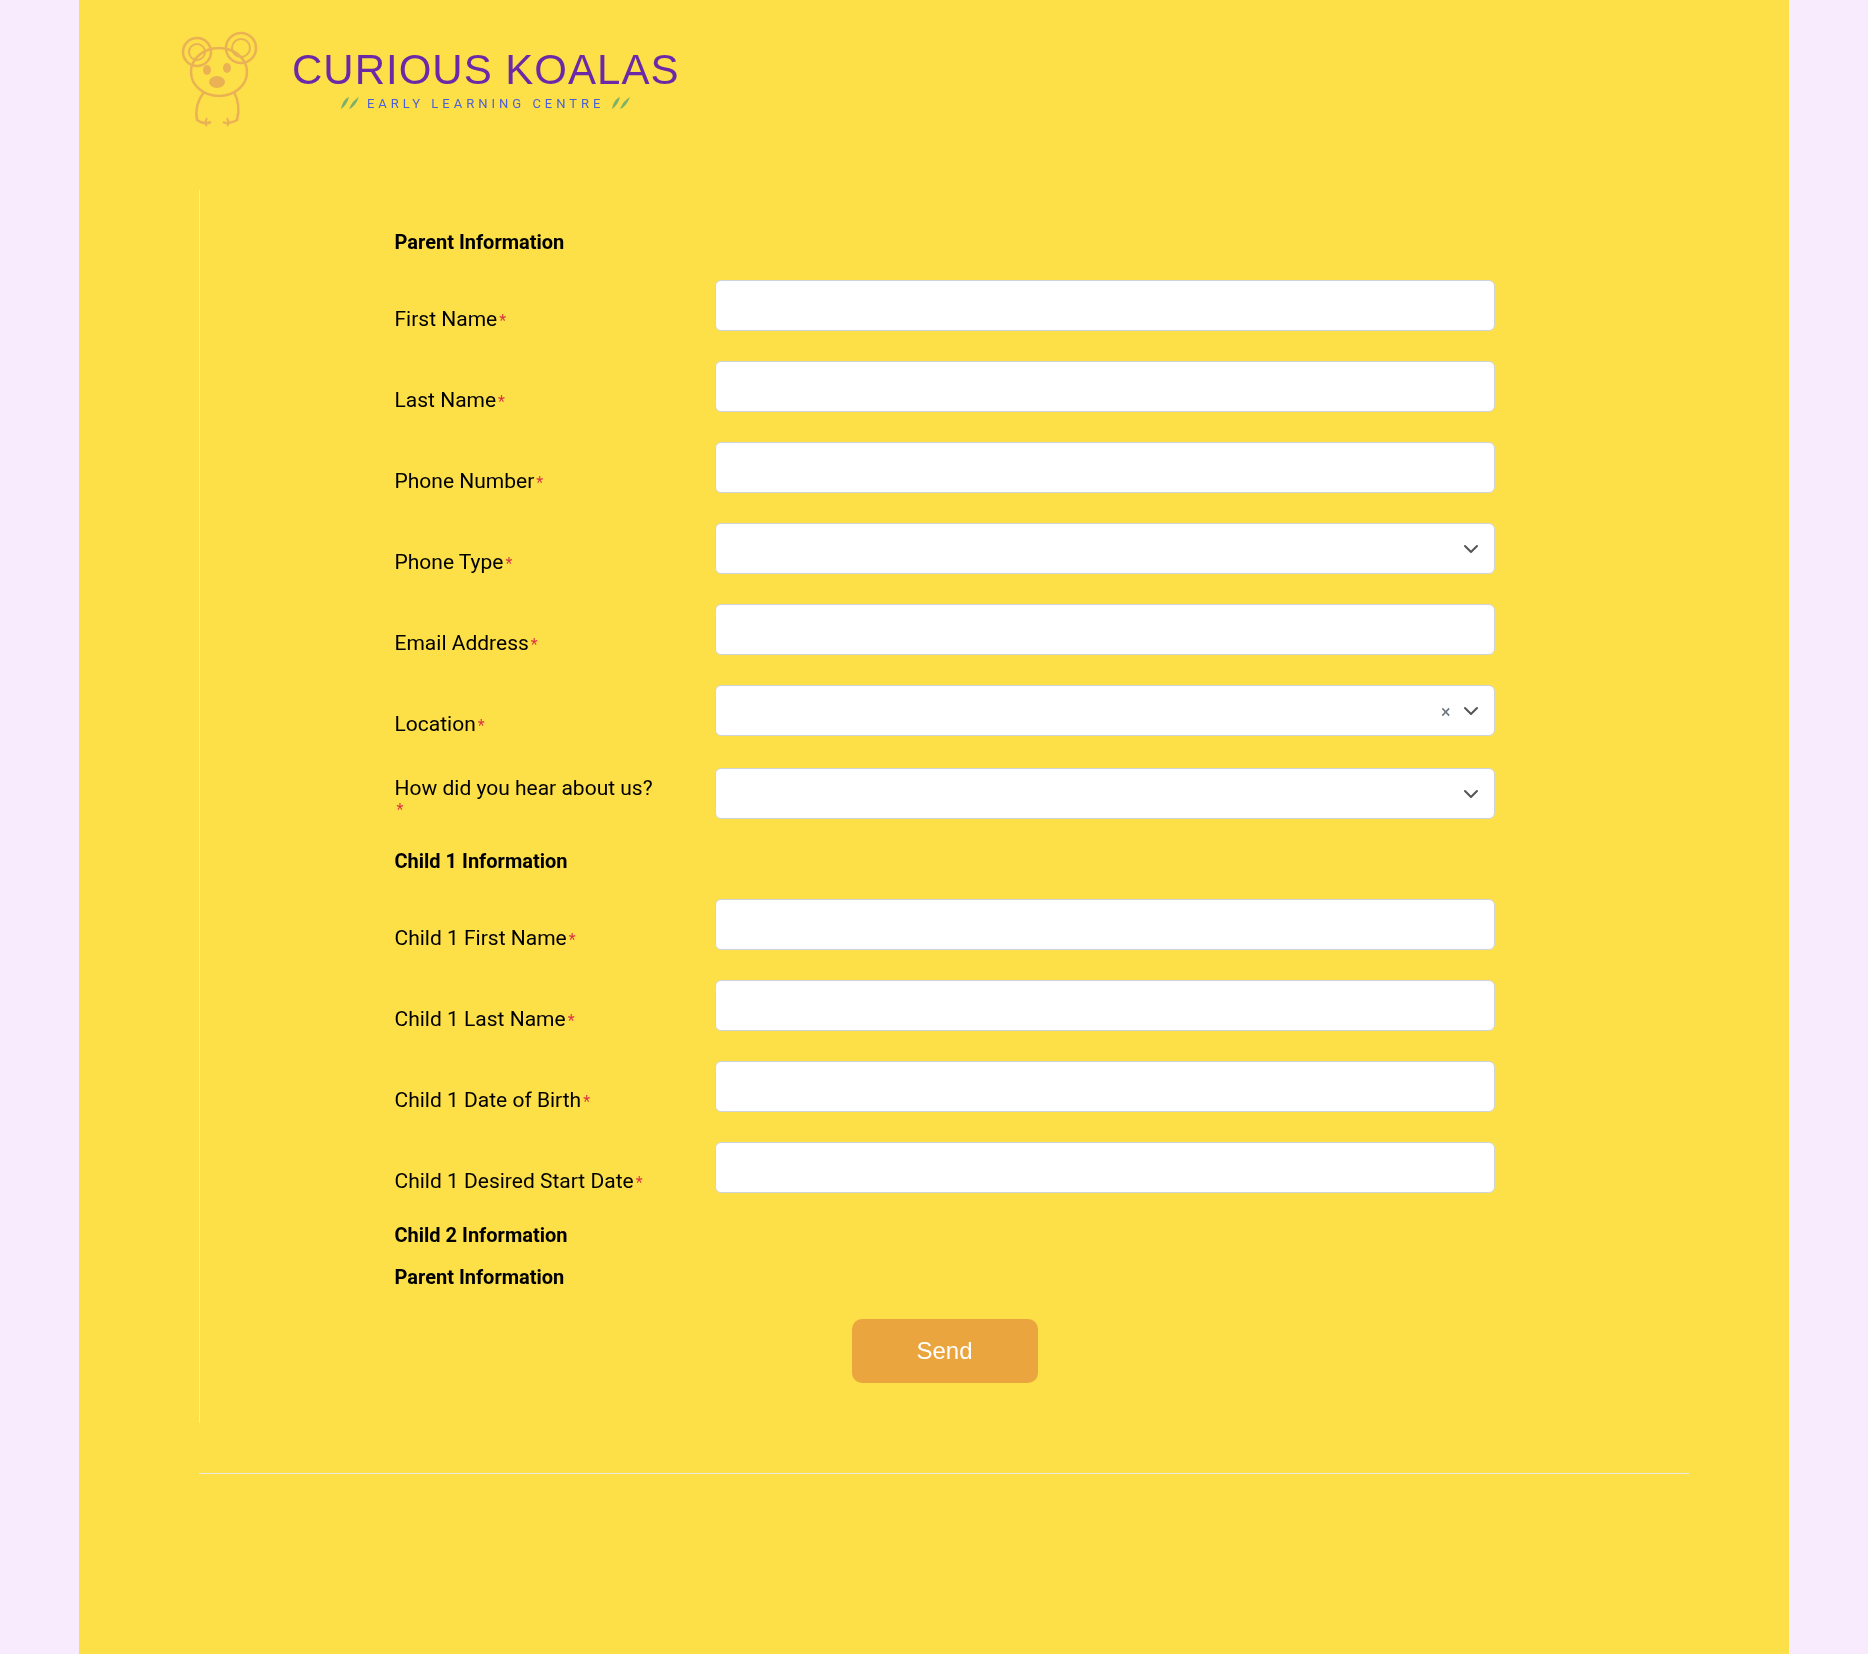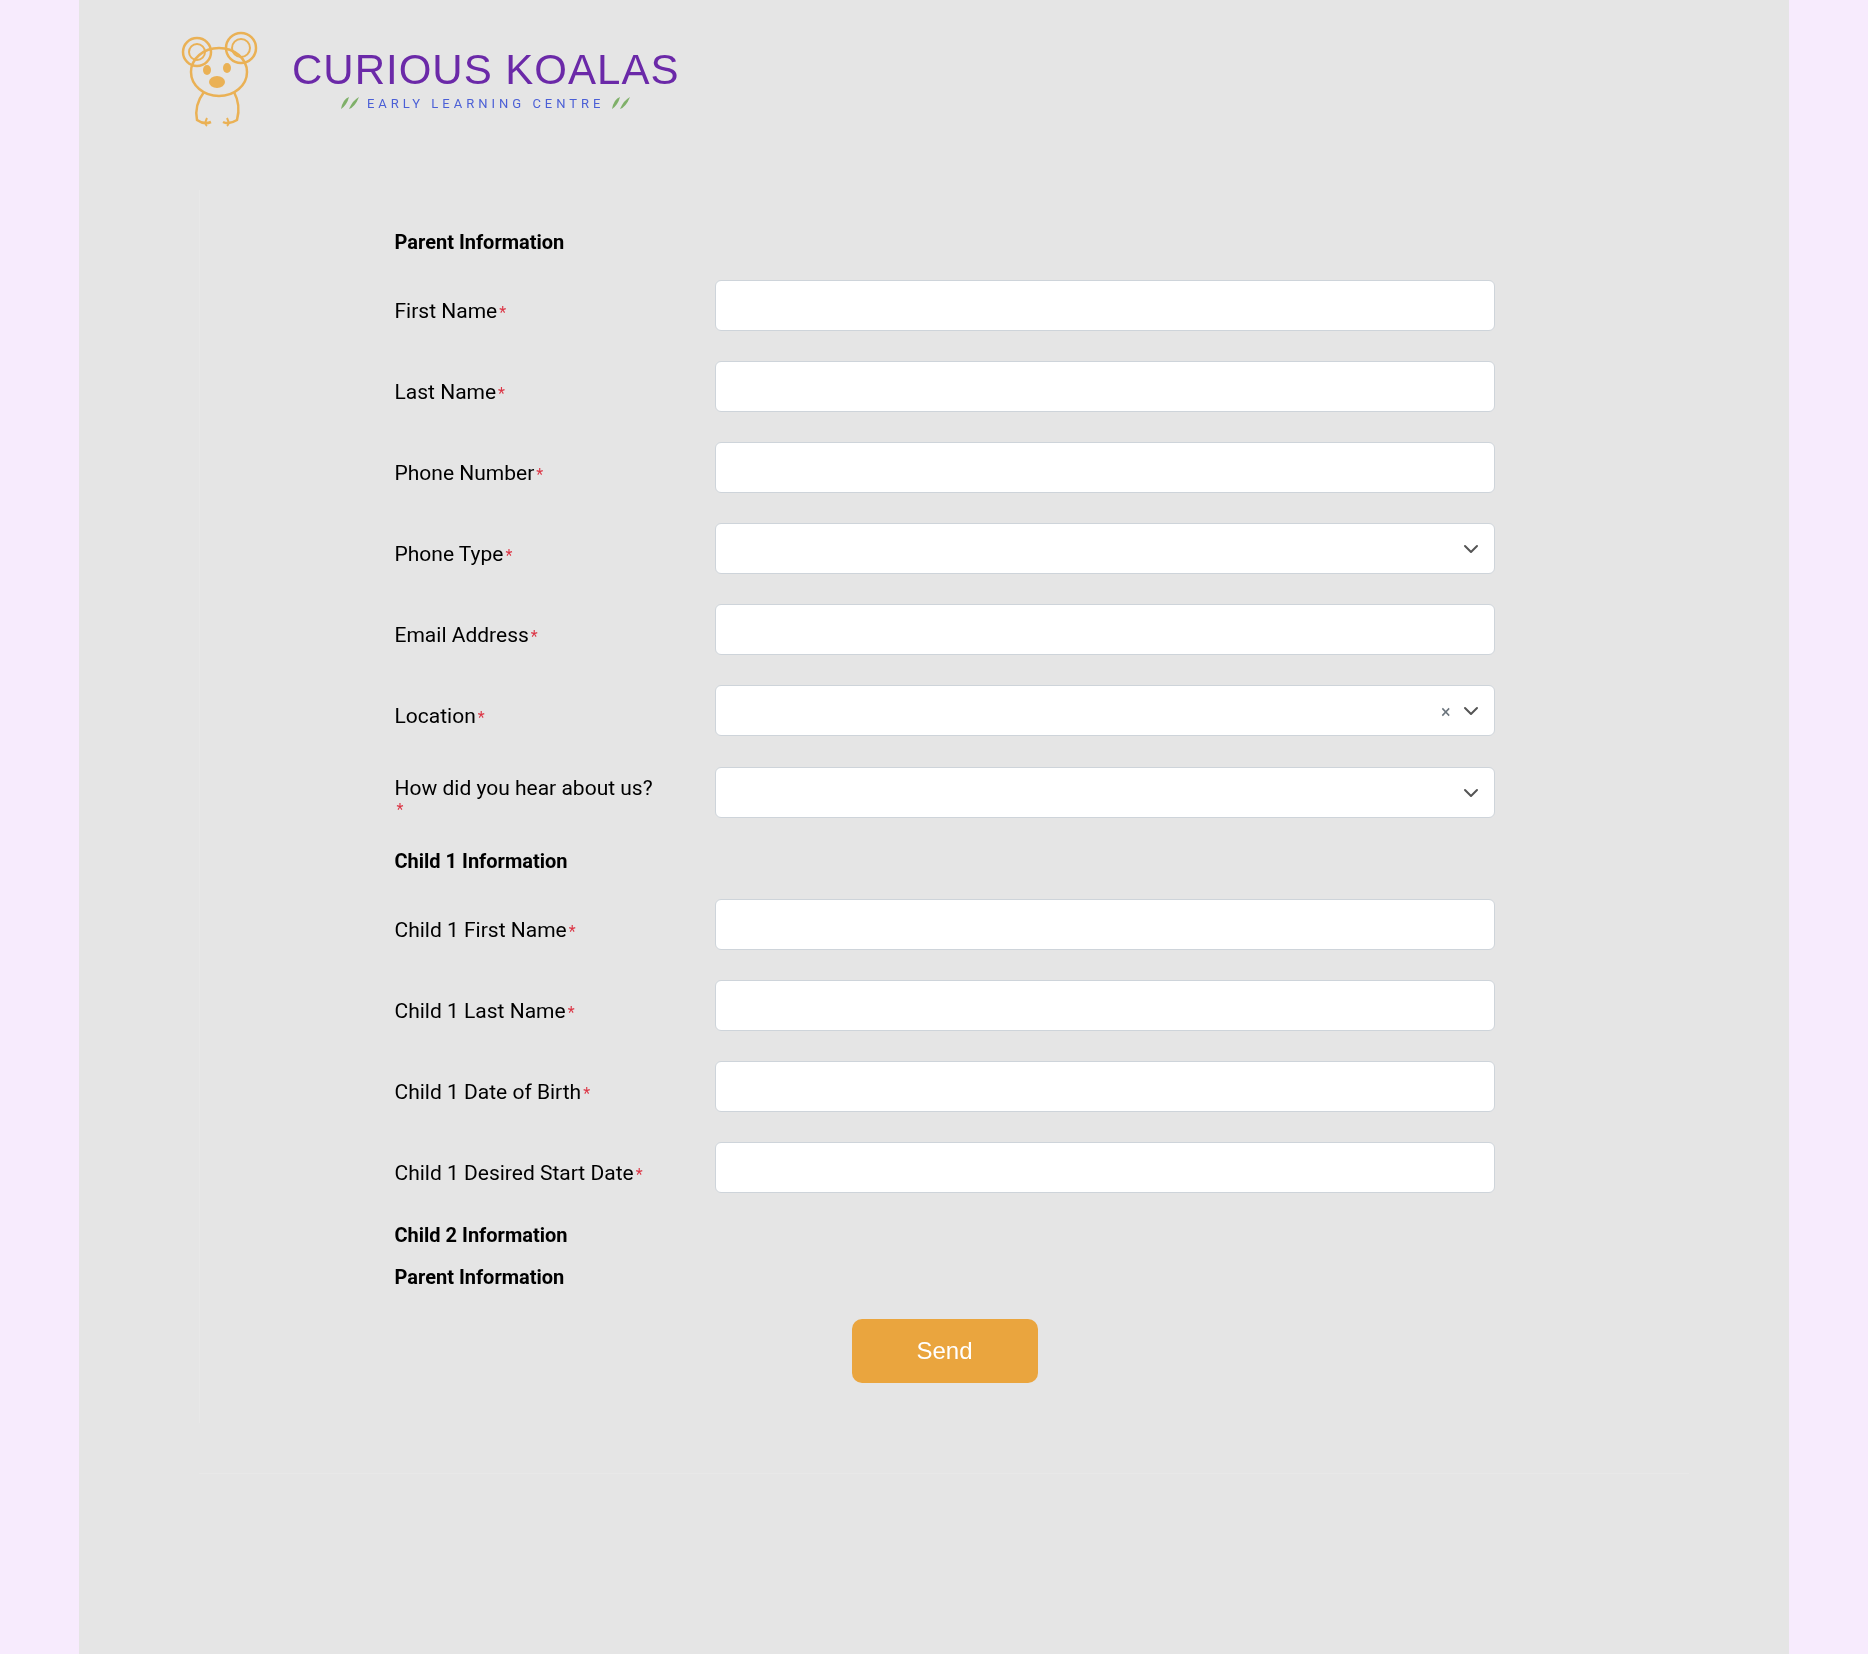--- a/index.html
+++ b/index.html
@@ -7,21 +7,21 @@
       padding: 0;
       box-sizing: border-box;
     }
     body {
       font-family: -apple-system, BlinkMacSystemFont, "Segoe UI", Roboto, Helvetica, Arial, sans-serif;
       background-color: #f7ebfd;
       min-height: 100vh;
       padding: 0;
     }
     .page-container {
-      background-color: #e5e5e5;
+      background-color: #fde047;
       max-width: 1710px;
       margin: 0 auto;
       min-height: 100vh;
       padding: 30px 100px 60px 100px;
     }
     .header {
       display: flex;
       align-items: center;
       margin-bottom: 60px;
     }
@@ -78,21 +78,21 @@
       font-weight: 700;
       color: #000000;
       margin-bottom: 26px;
     }
     .section-heading.compact {
       margin-bottom: 18px;
       margin-top: 10px;
     }
     .form-row {
       display: flex;
-      align-items: center;
+      align-items: flex-end;
       margin-bottom: 30px;
       gap: 20px;
     }
     .form-label-col {
       width: 300px;
       flex-shrink: 0;
       padding-top: 10px;
     }
     .form-label {
       font-size: 21px;

